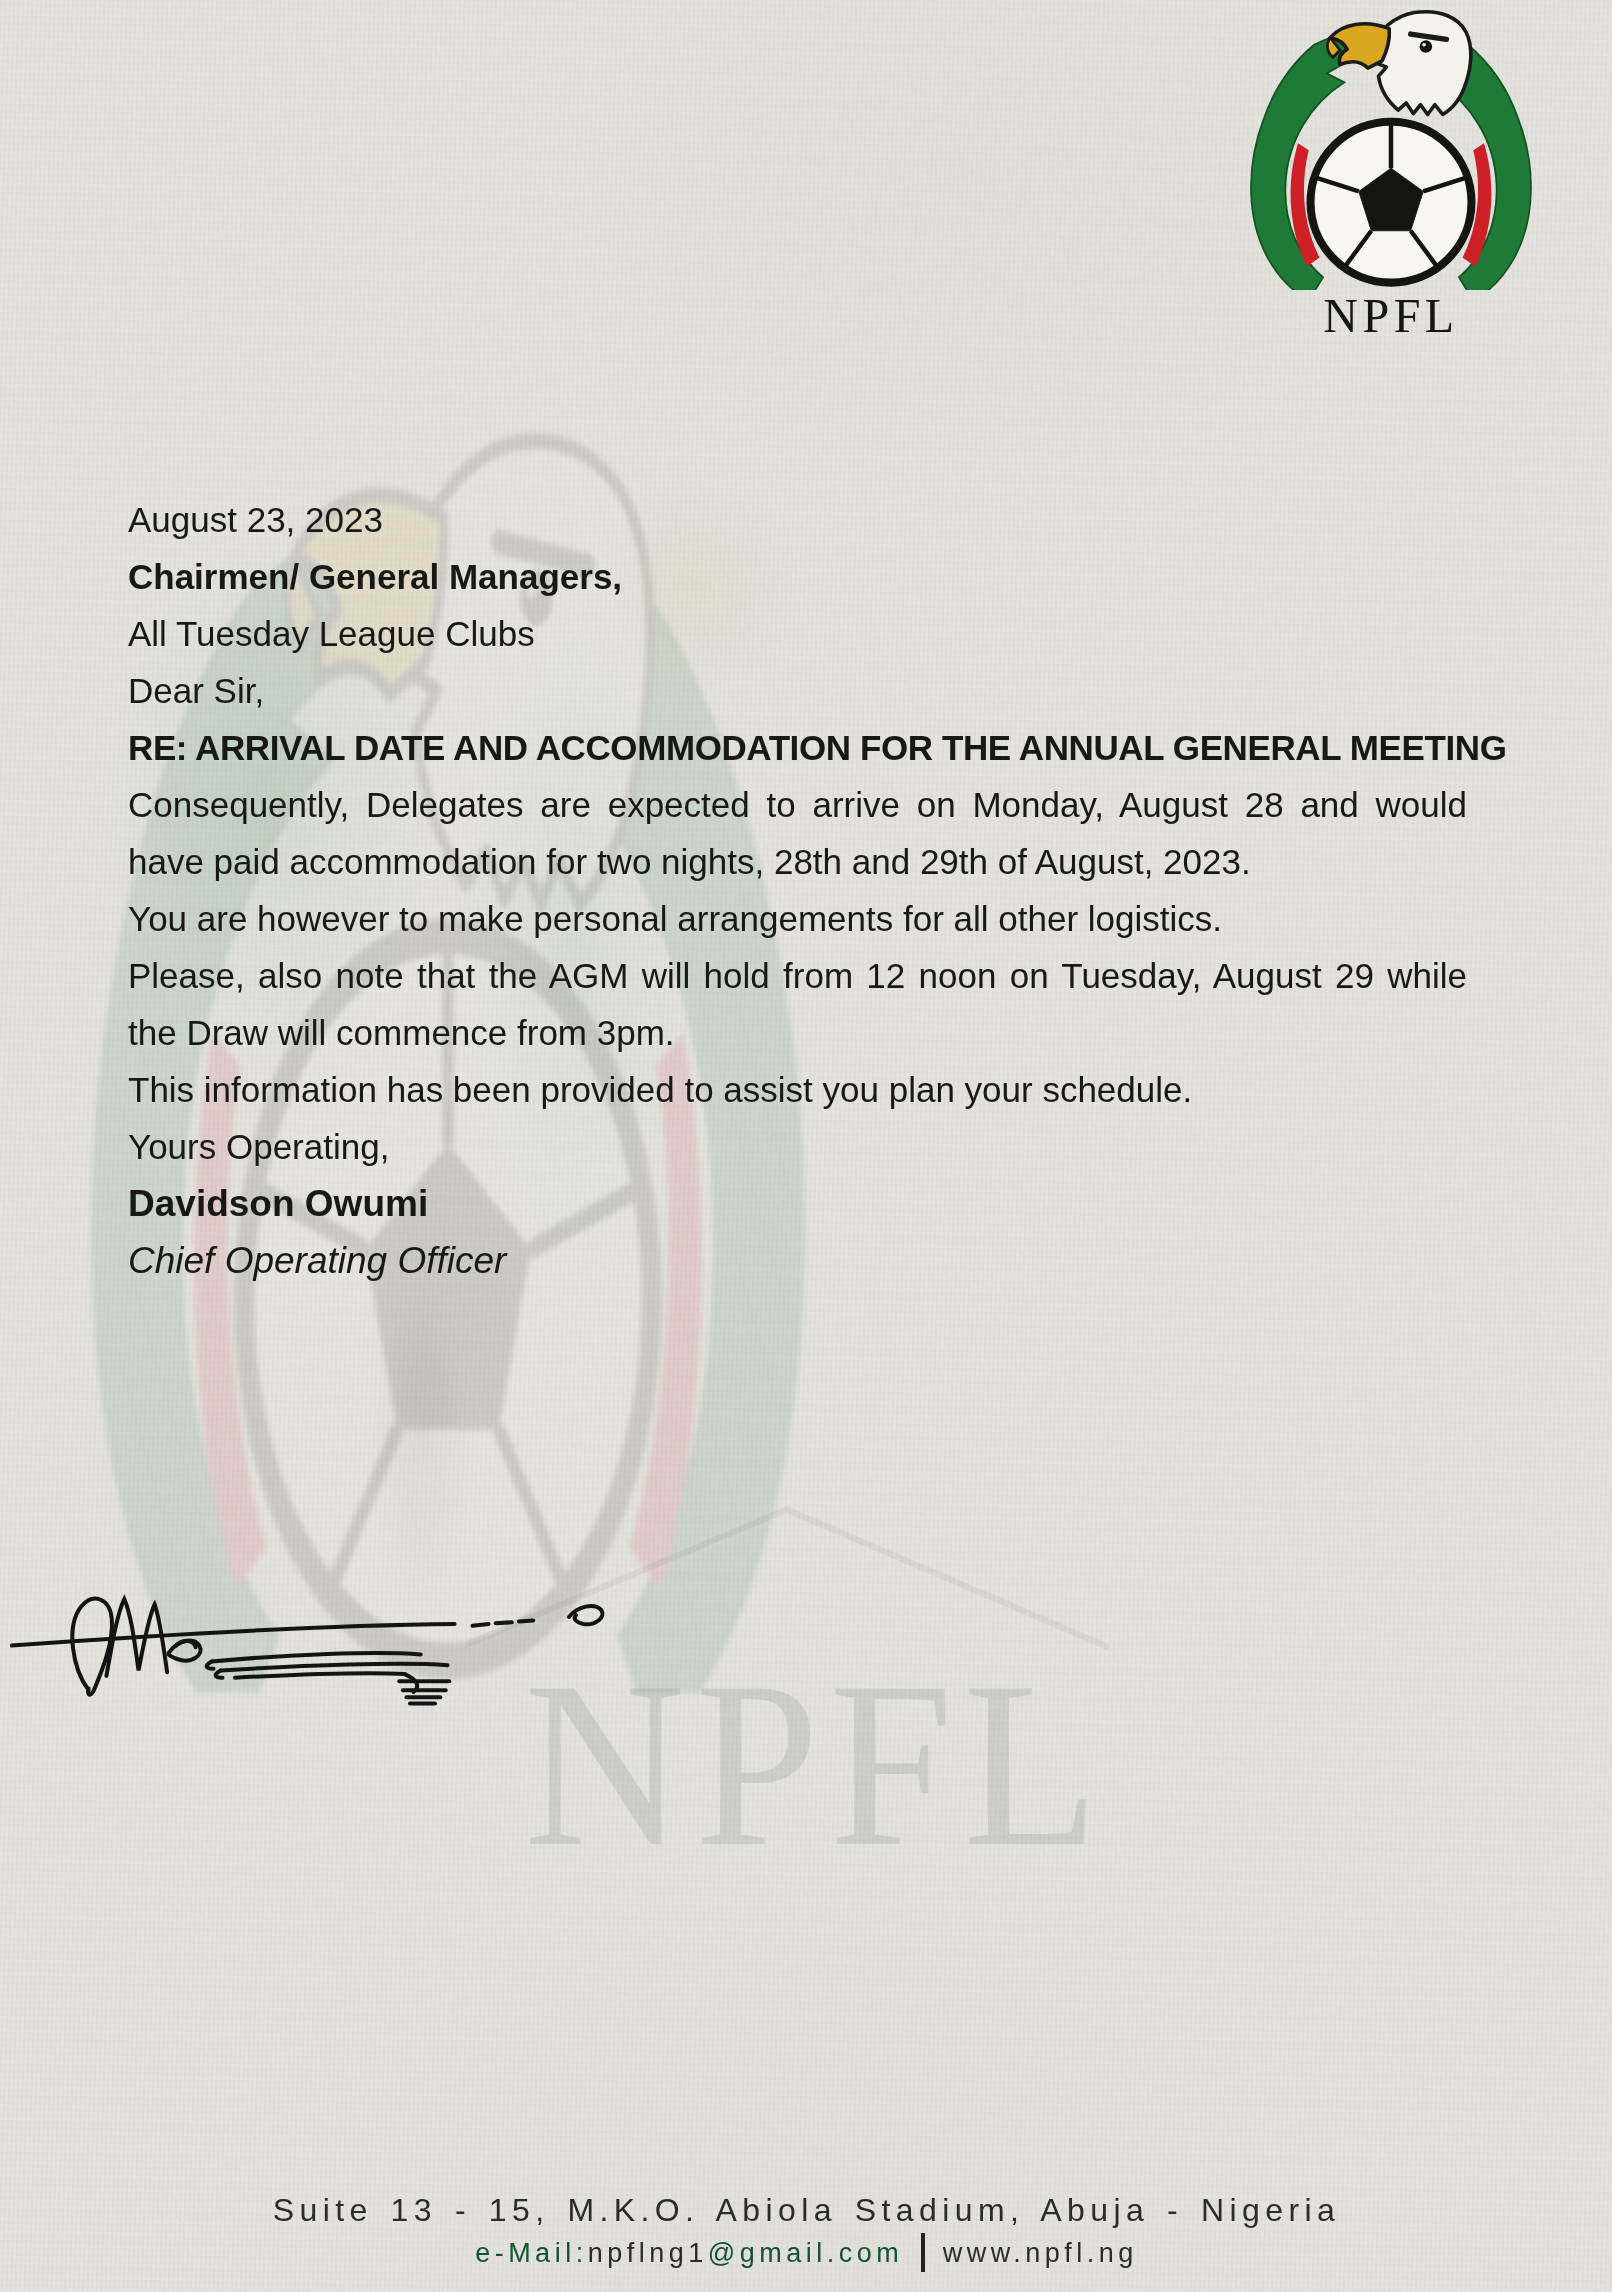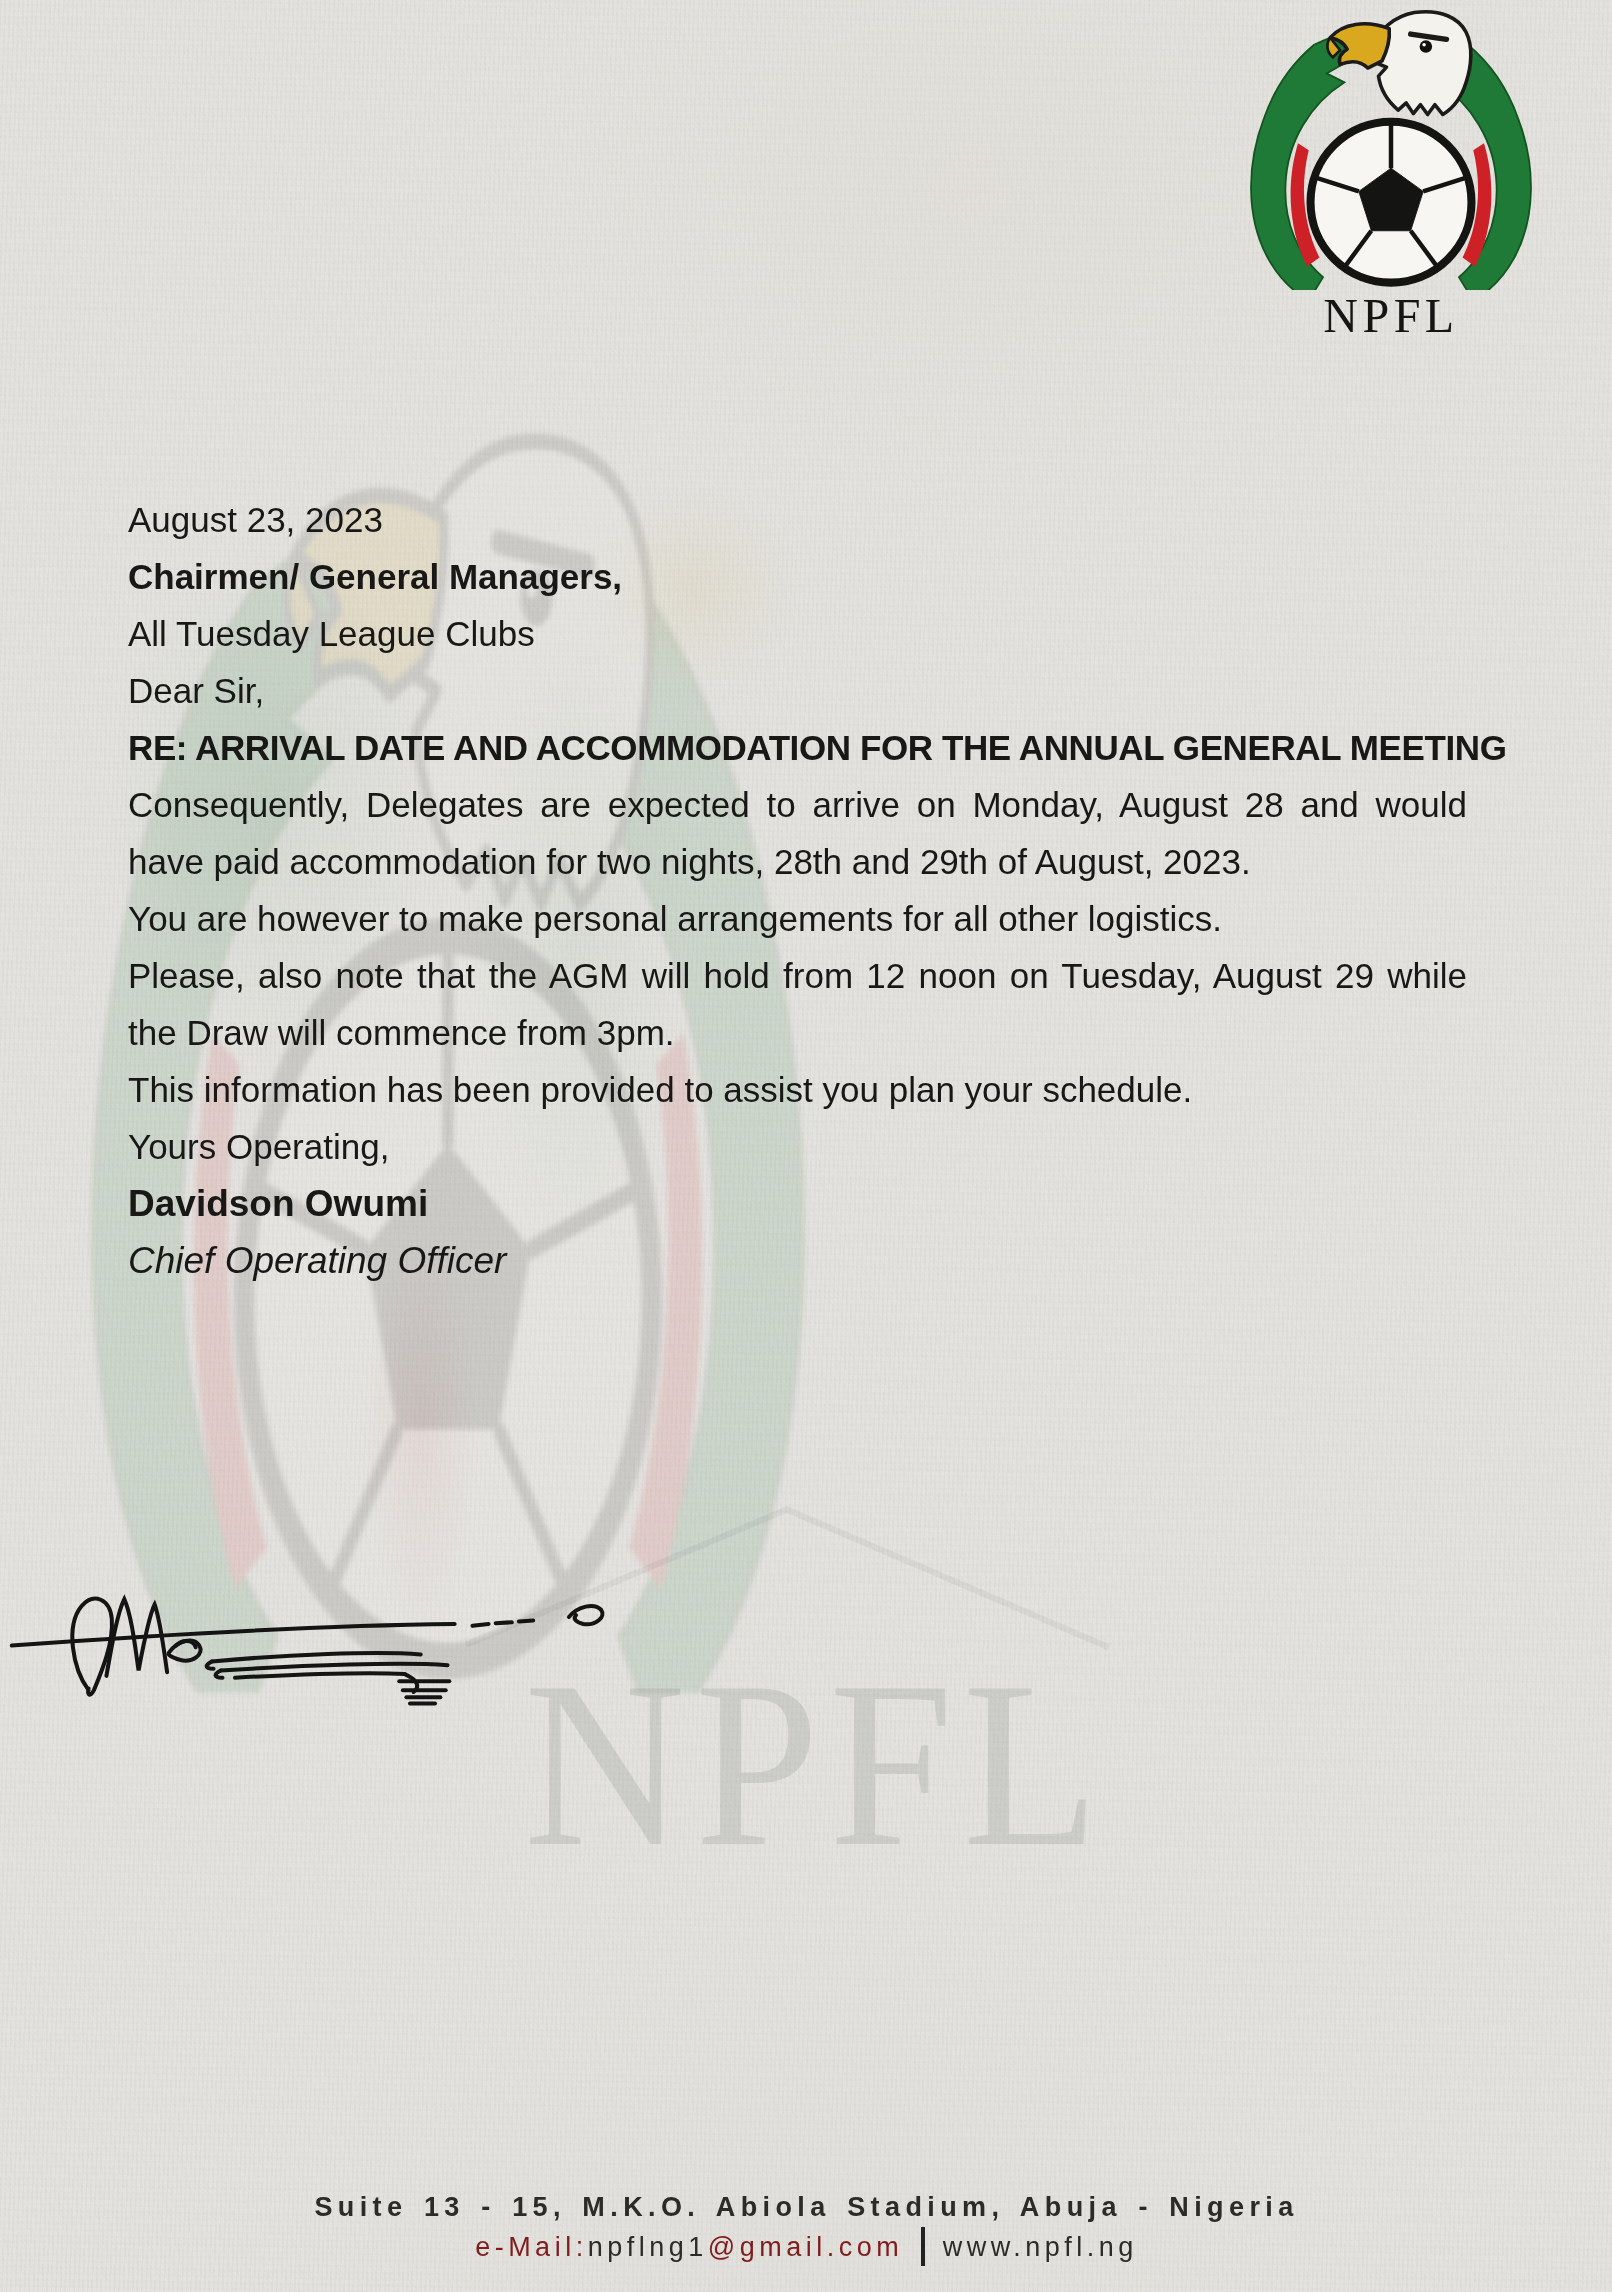--- a/index.html
+++ b/index.html
@@ -66,23 +66,23 @@
   .closing{margin-bottom:86px;}
   .sig-name{font-weight:bold;font-size:37px;}
   .sig-title{font-weight:normal;font-style:italic;font-size:37px;margin-top:3.6px;}
 
   .signature-svg{position:absolute;left:0;top:1583px;width:645px;height:125px;z-index:4;}
 
   .footer{
     position:absolute;left:0;top:2192px;width:100%;z-index:3;
     text-align:center;color:#2b2b28;white-space:nowrap;
   }
-  .footer-line1{font-weight:bold;font-size:27px;letter-spacing:5.4px;word-spacing:3.6px;}
+  .footer-line1{font-weight:normal;font-size:32px;letter-spacing:5.4px;word-spacing:3.6px;}
   .footer-line2{margin-top:3.6px;font-size:27px;letter-spacing:4.5px;word-spacing:1.8px;}
-  .footer-line2 .light{font-weight:400;color:#7f1d1d;}
+  .footer-line2 .light{font-weight:400;color:#14532d;}
   .footer-line2 .bold{font-weight:normal;}
   .vbar{display:inline-block;width:3.6px;height:39px;background:#222;margin:0 18px;vertical-align:-9.9px;}
 </style>
 </head>
 <body>
 
 <div class="page">
 
   <svg width="0" height="0" style="position:absolute" aria-hidden="true">
     <defs>

